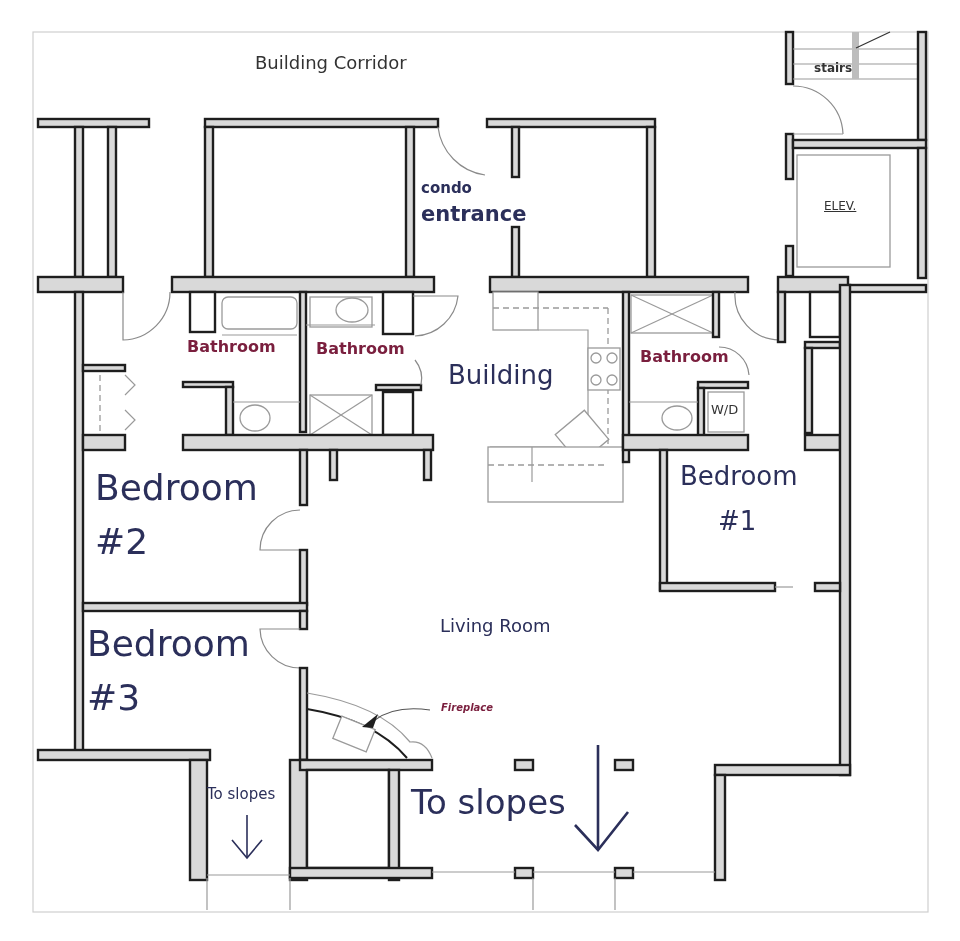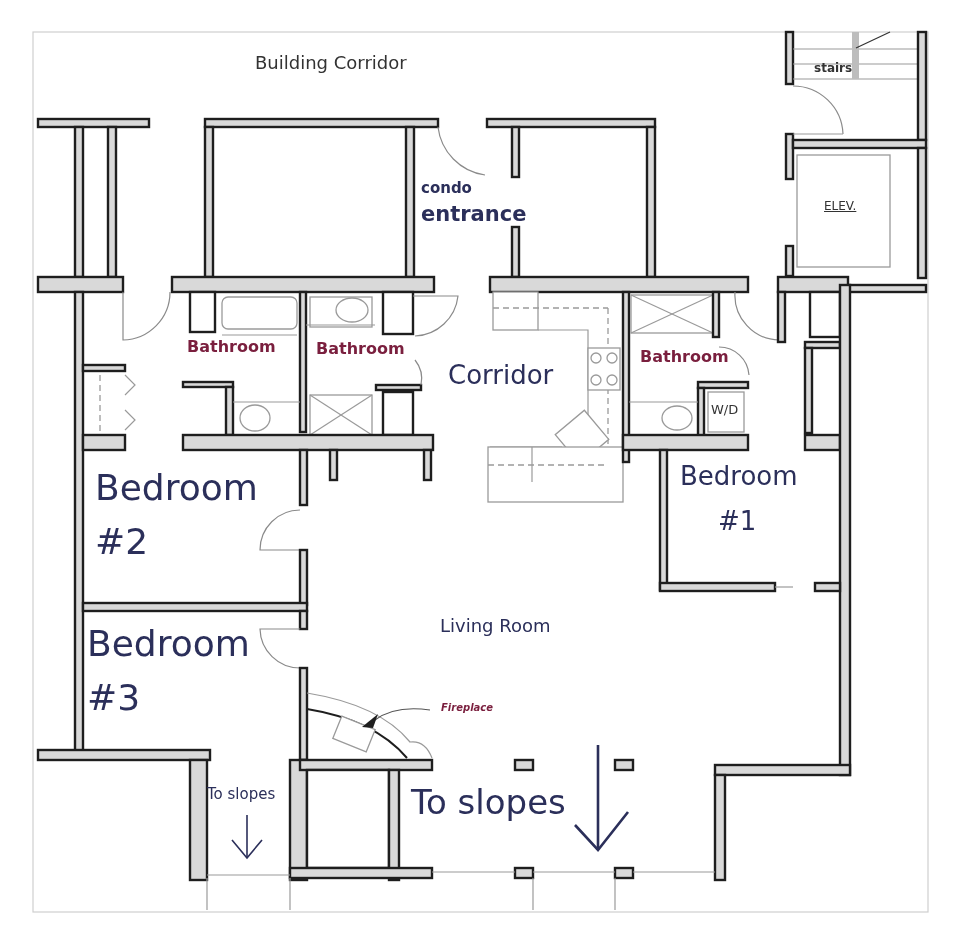--- a/index.html
+++ b/index.html
@@ -211,21 +211,21 @@
 <div class="lbl dark" style="left:255px; top:54px; font-size:18px;text-align:center;">Building Corridor</div>
 <div class="lbl navy" style="left:421px; top:181px; font-size:15px; font-weight:bold;">condo</div>
 <div class="lbl navy" style="left:421px; top:204px; font-size:21px; font-weight:bold;">entrance</div>
 <div class="lbl dark" style="left:814px; top:62px; font-size:12px;font-weight:bold;">stairs</div>
 <div class="lbl dark" style="left:824px; top:200px; font-size:12px; text-decoration:underline;">ELEV.</div>
 
 <div class="lbl maroon" style="left:187px; top:339px; font-size:16px;">Bathroom</div>
 <div class="lbl maroon" style="left:316px; top:341px; font-size:16px;">Bathroom</div>
 <div class="lbl maroon" style="left:640px; top:349px; font-size:16px;">Bathroom</div>
 
-<div class="lbl navy" style="left:448px; top:362px; font-size:26px;">Corridor</div>
+<div class="lbl navy" style="left:448px; top:362px; font-size:26px;">Building</div>
 <div class="lbl dark" style="left:711px; top:403px; font-size:13px;">W/D</div>
 
 <div class="lbl navy" style="left:680px; top:463px; font-size:26px;">Bedroom</div>
 <div class="lbl navy" style="left:718px; top:508px; font-size:26px;">#1</div>
 
 <div class="lbl navy" style="left:95px; top:470px; font-size:36px;">Bedroom</div>
 <div class="lbl navy" style="left:95px; top:524px; font-size:36px;">#2</div>
 
 <div class="lbl navy" style="left:87px; top:626px; font-size:36px;">Bedroom</div>
 <div class="lbl navy" style="left:87px; top:680px; font-size:36px;">#3</div>

